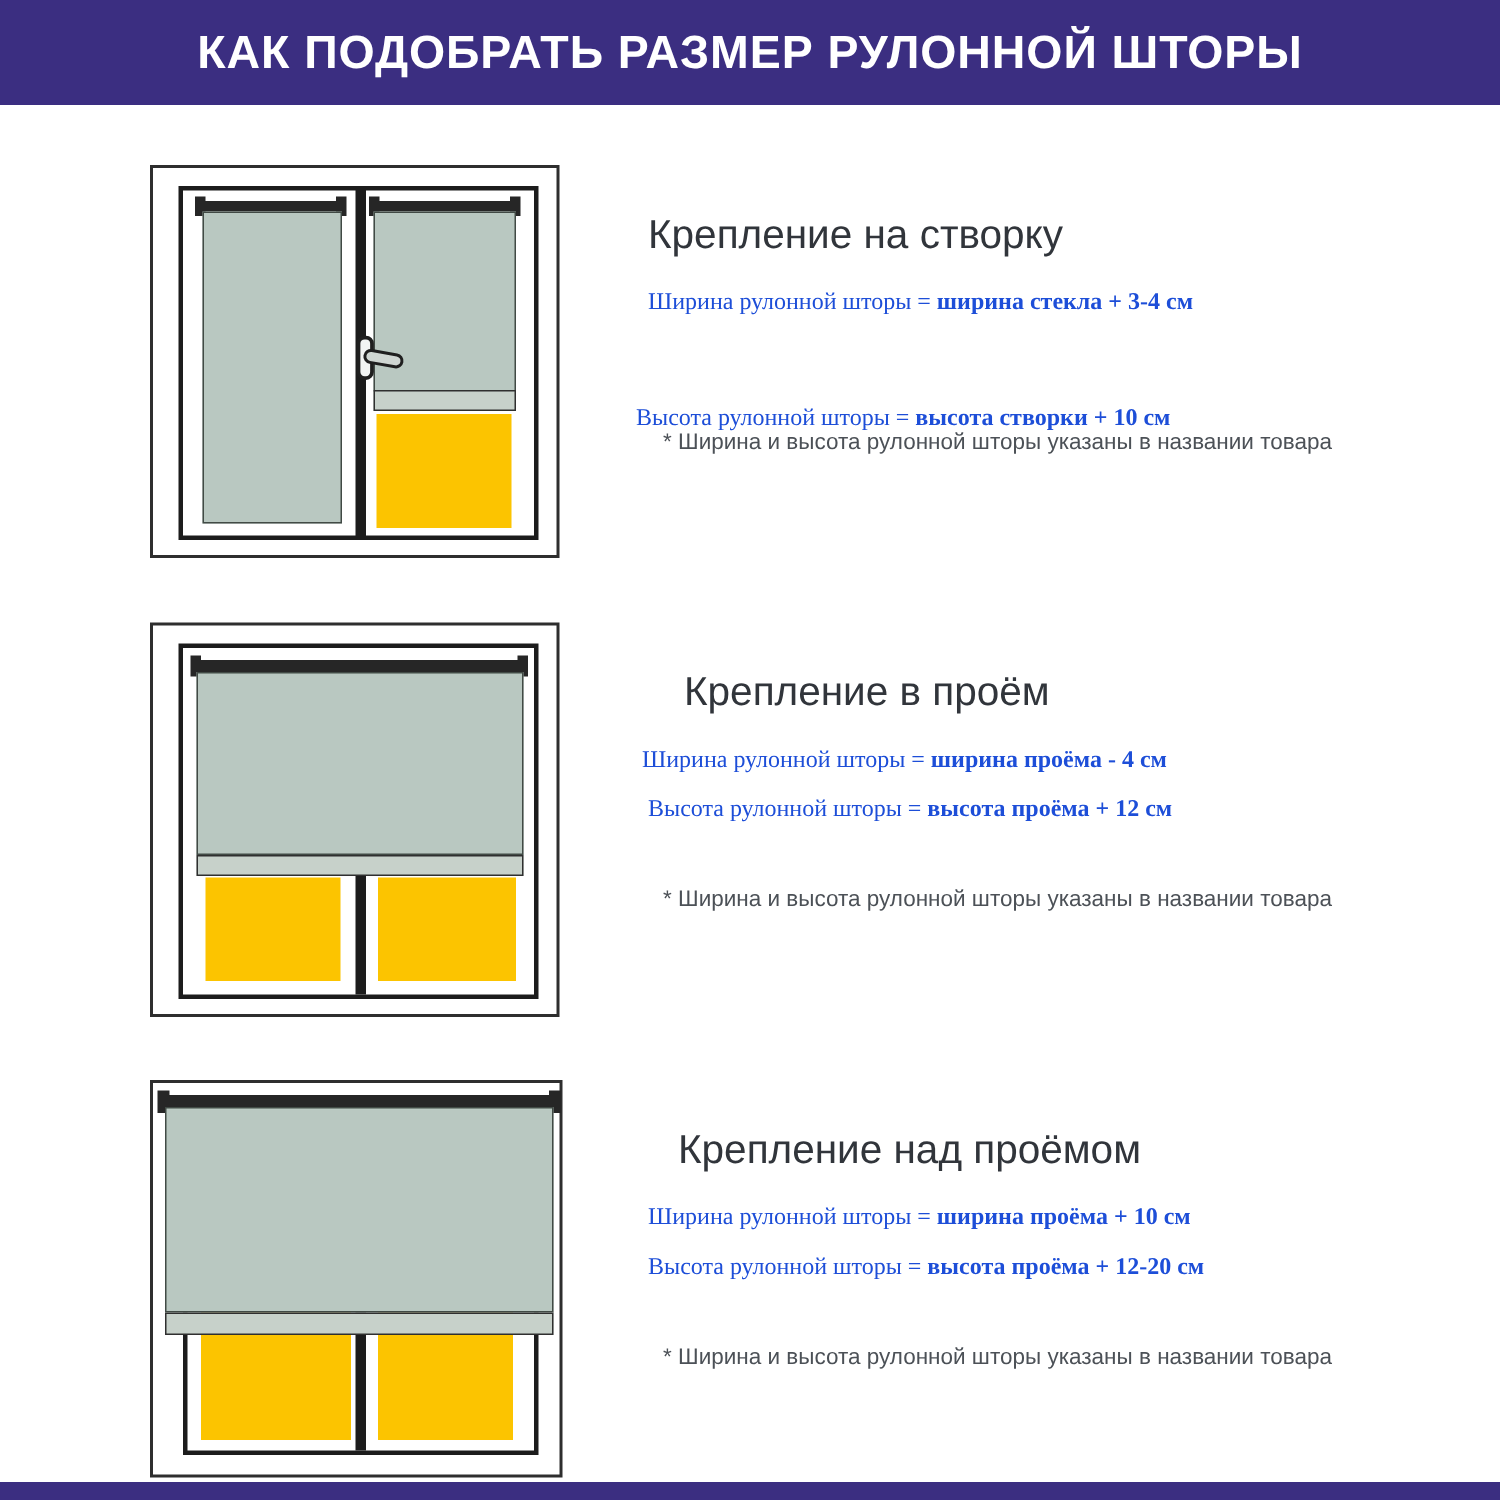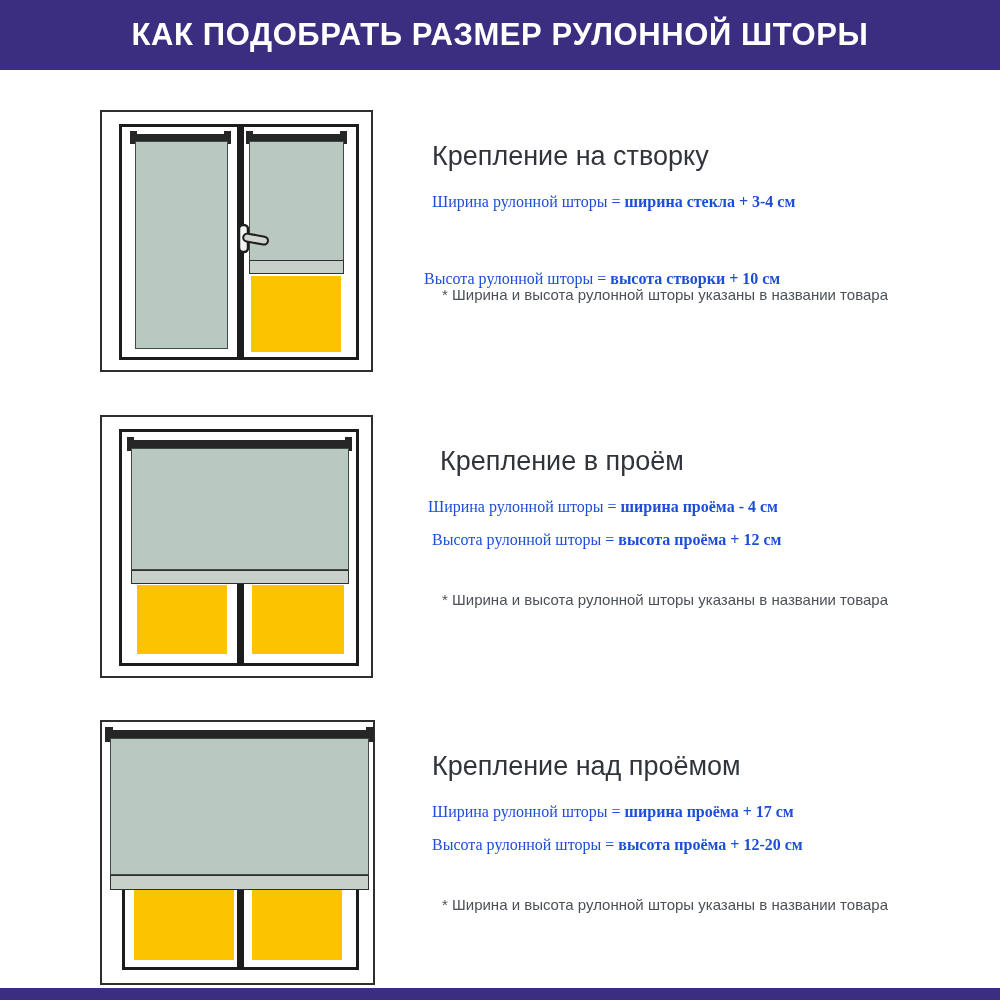--- a/index.html
+++ b/index.html
@@ -73,21 +73,21 @@
   <div class="abs glass" style="left:35px;top:168px;width:90px;height:69px;"></div>
   <div class="abs glass" style="left:150px;top:168px;width:92px;height:69px;"></div>
 
   <div class="abs roller-cap" style="left:25px;top:20px;width:7px;height:14px;"></div>
   <div class="abs roller-cap" style="left:243px;top:20px;width:7px;height:14px;"></div>
   <div class="abs roller-bar" style="left:27px;top:23px;width:221px;height:8px;"></div>
   <div class="abs blind" style="left:29px;top:31px;width:218px;height:122px;"></div>
   <div class="abs blind-strip" style="left:29px;top:153px;width:218px;height:14px;"></div>
 </div>
 
-<div class="abs sec-title" style="left:440px;top:446px;">Крепление в проём</div>
+<div class="abs sec-title" style="left:456px;top:446px;">Крепление в проём</div>
 <div class="abs formula" style="left:428px;top:498px;">
   <span class="lbl">Ширина рулонной шторы =</span><span class="val">ширина проёма - 4 см</span>
 </div>
 <div class="abs formula" style="left:432px;top:531px;">
   <span class="lbl">Высота рулонной шторы =</span><span class="val">высота проёма + 12 см</span>
 </div>
 <div class="abs note" style="left:432px;top:591px;">* Ширина и высота рулонной шторы указаны в названии товара</div>
 
 <div class="abs illo-box" style="left:100px;top:720px;width:275px;height:265px;">
   <div class="abs frame" style="left:20px;top:45px;width:237px;height:203px;"></div>
@@ -95,22 +95,22 @@
   <div class="abs glass" style="left:32px;top:150px;width:100px;height:88px;"></div>
   <div class="abs glass" style="left:150px;top:150px;width:90px;height:88px;"></div>
 
   <div class="abs roller-cap" style="left:3px;top:5px;width:8px;height:15px;"></div>
   <div class="abs roller-cap" style="left:264px;top:5px;width:8px;height:15px;"></div>
   <div class="abs roller-bar" style="left:5px;top:8px;width:265px;height:8px;"></div>
   <div class="abs blind" style="left:8px;top:16px;width:259px;height:137px;"></div>
   <div class="abs blind-strip" style="left:8px;top:153px;width:259px;height:15px;"></div>
 </div>
 
-<div class="abs sec-title" style="left:432px;top:751px;">Крепление над проёмом</div>
+<div class="abs sec-title" style="left:452px;top:751px;">Крепление над проёмом</div>
 <div class="abs formula" style="left:432px;top:803px;">
-  <span class="lbl">Ширина рулонной шторы =</span><span class="val">ширина проёма + 17 см</span>
+  <span class="lbl">Ширина рулонной шторы =</span><span class="val">ширина проёма + 10 см</span>
 </div>
 <div class="abs formula" style="left:432px;top:836px;">
   <span class="lbl">Высота рулонной шторы =</span><span class="val">высота проёма + 12-20 см</span>
 </div>
 <div class="abs note" style="left:432px;top:896px;">* Ширина и высота рулонной шторы указаны в названии товара</div>
 
 <div class="abs band footer"></div>
 
 </body></html>

